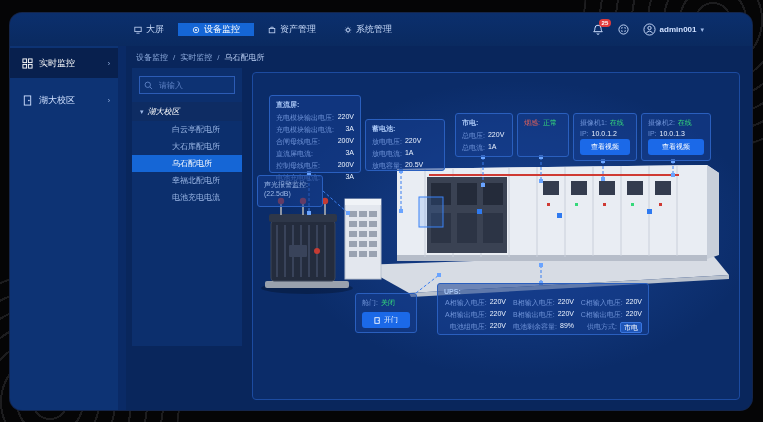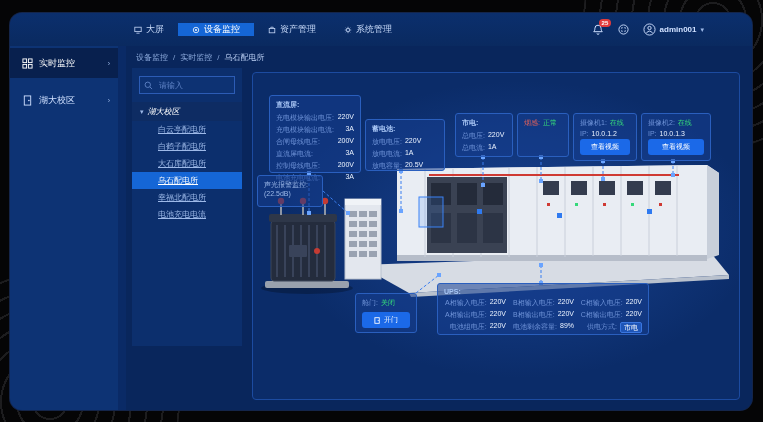--- a/index.html
+++ b/index.html
@@ -36,21 +36,21 @@
   .breadcrumb .cur{color:#bcd0f4;}
   .content-row{flex:1;display:flex;}
   
   .tree{width:110px;height:278px;margin-left:6px;background:#0c2f6d;flex:none;font-size:8px;}
   .search{display:flex;align-items:center;gap:4px;margin:8px 7px 8px 7px;height:16px;border:1px solid #2c5cb5;
     border-radius:0;padding:0 4px;background:#0d3273;}
   .search input{flex:1;min-width:0;background:transparent;border:0;outline:0;color:#cfe0ff;font-size:8px;
     font-family:"Liberation Sans","DejaVu Sans",sans-serif;}
   .search input::placeholder{color:#5f83c6;}
   .tree-root{display:flex;align-items:center;gap:4px;padding:4px 8px;color:#fff;background:#0e2c63;font-style:italic;}
-  .tnode{padding:3px 4px 3px 26px;color:#9db9e8;cursor:pointer;white-space:nowrap;text-decoration:underline;}
+  .tnode{padding:3px 4px 3px 40px;color:#9db9e8;cursor:pointer;white-space:nowrap;}
   .tnode.sel{background:#1566d6;color:#fff;}
   
   .main-panel{position:relative;flex:1;margin:4px 12px 10px 10px;border:1px solid #1c4ba0;border-radius:4px;
     background:radial-gradient(ellipse at 55% 48%,rgba(42,96,200,.45),rgba(10,40,100,0) 62%),#0b2c69;
     overflow:hidden;}
   .leaders,.scene{position:absolute;}
   .leaders{left:0;top:0;width:496px;height:328px;pointer-events:none;}
   .scene{left:6px;top:84px;width:470px;height:140px;}
   .panel{position:absolute;border:1px solid #2a5fbe;border-radius:3px;background:rgba(21,62,143,.55);
     padding:4px 6px;box-sizing:border-box;font-size:7px;}
@@ -183,21 +183,20 @@
                   <circle cx="4.2" cy="4.2" r="3" fill="none" stroke="#5f83c6"></circle>
                   <line x1="6.6" y1="6.6" x2="9" y2="9" stroke="#5f83c6"></line>
                 </svg>
               <input placeholder="请输入" style="">
             </div>
             <div class="tree-root">
               <span class="caret">▾</span>
               <span>湖大校区</span>
             </div>
             <div class="tnode">白云亭配电所</div>
-            <div class="tnode">白鹤子配电所</div>
             <div class="tnode">大石库配电所</div>
             <div class="tnode sel">乌石配电所</div>
             <div class="tnode">幸福北配电所</div>
             <div class="tnode">电池充电电流</div>
           </div>
 
           <section class="main-panel">
 
             <svg class="scene" viewBox="0 0 470 140">
 

